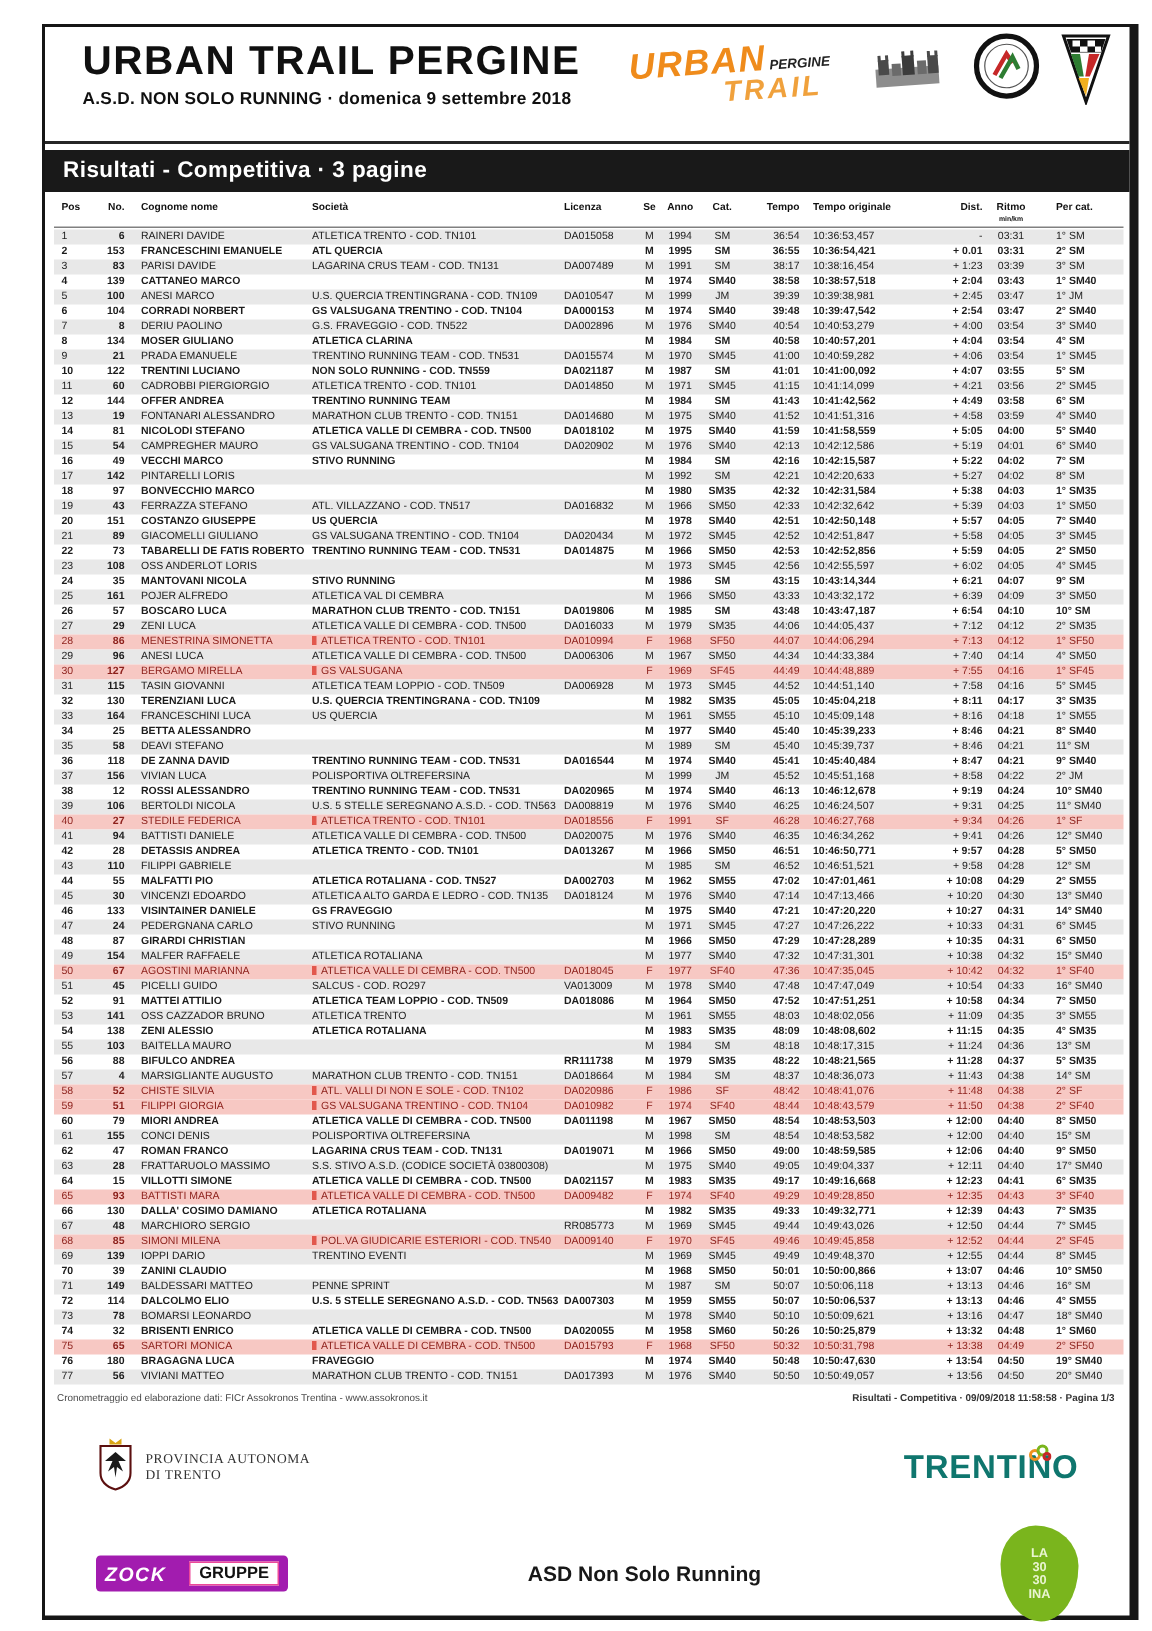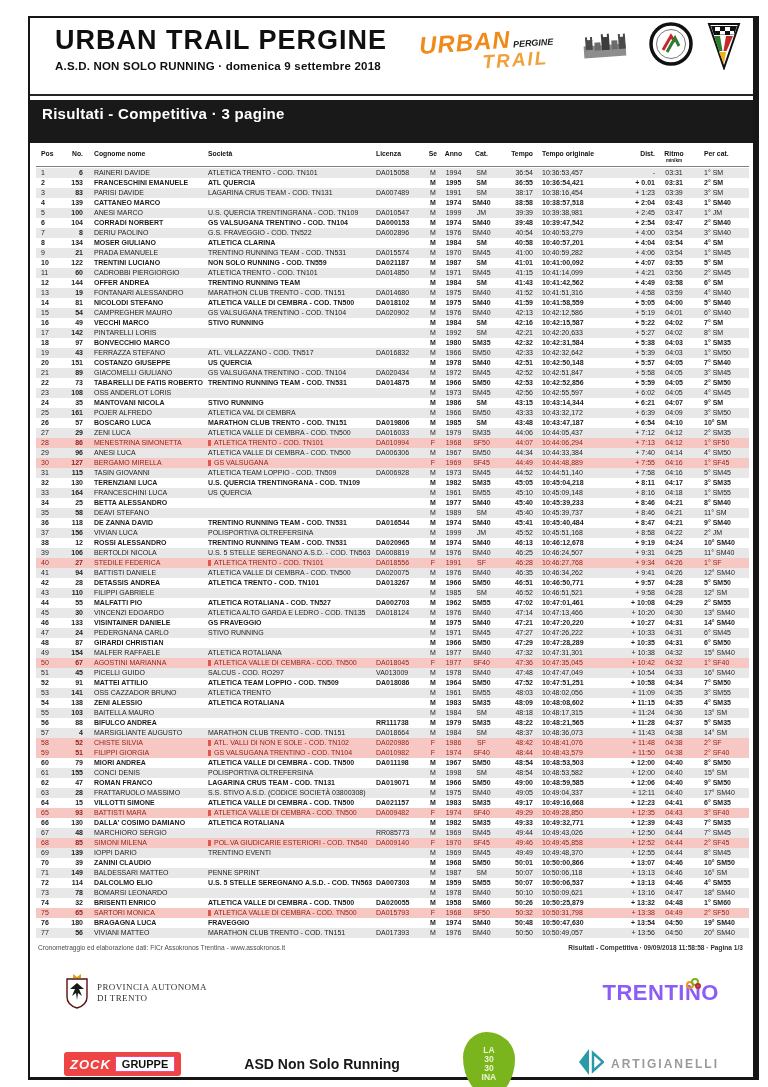--- a/index.html
+++ b/index.html
@@ -11,21 +11,21 @@
   .title{font-size:27px;font-weight:bold;color:#101010;letter-spacing:1px;margin:3px 0 4px 0;}
   .subtitle{font-size:11.5px;font-weight:bold;color:#101010;letter-spacing:.2px;}
   .event-logo{position:absolute;left:375px;top:8px;width:170px;height:58px;transform:rotate(-4deg);}
   .ev-w1{font-size:24px;font-weight:bold;font-style:italic;color:#ef8b1b;letter-spacing:1px;}
   .ev-w2{font-size:9px;font-weight:bold;font-style:italic;color:#222;margin-left:2px;}
   .ev-w3{display:block;margin-left:62px;margin-top:-4px;font-size:19px;font-weight:bold;font-style:italic;color:#f0a13c;letter-spacing:2px;}
   .castle{position:absolute;right:-38px;top:14px;}
   .badges{position:absolute;right:12px;top:4px;display:flex;gap:14px;align-items:flex-start;}
   
   .rule{border-top:2px solid #262626;margin:0;}
-  .banner{height:43px;background:#191919;color:#fff;font-size:15px;font-weight:bold;
+  .banner{height:28px;background:#191919;color:#fff;font-size:15px;font-weight:bold;
           line-height:28px;padding-left:12px;letter-spacing:.3px;margin-top:4px;}
   
   .tbl{margin:7px 4px 0 6px;}
   .row,.thead{display:grid;grid-template-columns:26px 32px 114px 168px 50px 14px 27px 29px 37px 72px 50px 38px 48px;}
   .thead{border-bottom:1px solid #808080;padding-bottom:2px;margin-bottom:1px;}
   .thead .cell{font-size:6.8px;font-weight:bold;color:#111;line-height:7px;}
   .colsub{display:block;font-size:4.6px;font-weight:bold;text-align:center;}
   .row{height:10px;line-height:10px;font-size:7px;color:#1c1c1c;}
   .row .cell{overflow:hidden;white-space:nowrap;}
   .row.odd{background:#e8e8e8;}
@@ -45,23 +45,23 @@
   .footnote{display:flex;justify-content:space-between;font-size:6.6px;margin:6px 10px 0 8px;color:#4a4a4a;}
   .footnote .fr{font-weight:bold;color:#333;}
   
   .sprow{display:flex;align-items:center;justify-content:space-between;padding:0 34px;}
   .sprow1{height:72px;margin-top:6px;}
   .sprow2{height:70px;}
   .sp{display:flex;align-items:center;gap:7px;}
   .vs-text{font-size:21px;font-weight:bold;font-style:italic;color:#1e96d2;letter-spacing:-.5px;}
   .vs-sub{display:inline-block;background:#f0921e;color:#3c2a00;font-size:5.5px;font-weight:bold;padding:1px 3px;margin-left:-26px;margin-top:22px;}
   .serif-lines{font-family:"Liberation Serif",serif;font-size:9px;color:#333;line-height:11px;letter-spacing:.4px;}
-  .trentino-text{font-size:22px;font-weight:bold;color:#8b5cf6;letter-spacing:.5px;position:relative;}
+  .trentino-text{font-size:22px;font-weight:bold;color:#0f766e;letter-spacing:.5px;position:relative;}
   .trentino-swirl{position:absolute;right:18px;top:-9px;}
-  .zock{display:flex;align-items:center;background:#ef4444;border-radius:3px;padding:4px 6px;gap:4px;}
+  .zock{display:flex;align-items:center;background:#a21caf;border-radius:3px;padding:4px 6px;gap:15px;}
   .zock-primary{color:#fff;font-size:13px;font-weight:bold;font-style:italic;letter-spacing:1px;}
   .zock-secondary{background:#fff;color:#111;font-size:11px;font-weight:bold;padding:1px 6px;border:1px solid #ec4899;}
   .asd-text{font-size:14px;font-weight:bold;color:#181818;}
   .blob{width:52px;height:64px;background:#7ab51d;border-radius:45% 55% 48% 52%/40% 42% 58% 60%;
         display:flex;flex-direction:column;align-items:center;justify-content:center;color:#eaf5d2;
         font-size:8.5px;font-weight:bold;line-height:9px;text-align:right;}
   .cr-lines{font-family:"Liberation Serif",serif;color:#1d1d1d;}
   .cr-main{font-size:12px;font-weight:bold;line-height:13px;}
   .cr-sub{font-size:5px;color:#555;margin-top:2px;}
   .arti-text{font-size:12px;font-weight:bold;color:#9a9a9a;letter-spacing:2px;}
@@ -1345,24 +1345,15 @@
       <span class="asd-text">ASD Non Solo Running</span>
     </div>
     <div class="sp">
       <div class="blob">
         <span>LA</span>
         <span>30</span>
         <span>30</span>
         <span>INA</span>
       </div>
     </div>
-    <div class="sp">
-      <span>
-        <svg width="26" height="30" viewBox="0 0 26 30">
-          <polygon points="11,2 11,28 1,15" fill="#2a9aa8"></polygon>
-          <polygon points="15,6 25,15 15,24" fill="none" stroke="#2a9aa8" stroke-width="2.4"></polygon>
-        </svg>
-      </span>
-      <span class="arti-text">ARTIGIANELLI</span>
-    </div>
   </div>
 
 </div>
 
 </body></html>

